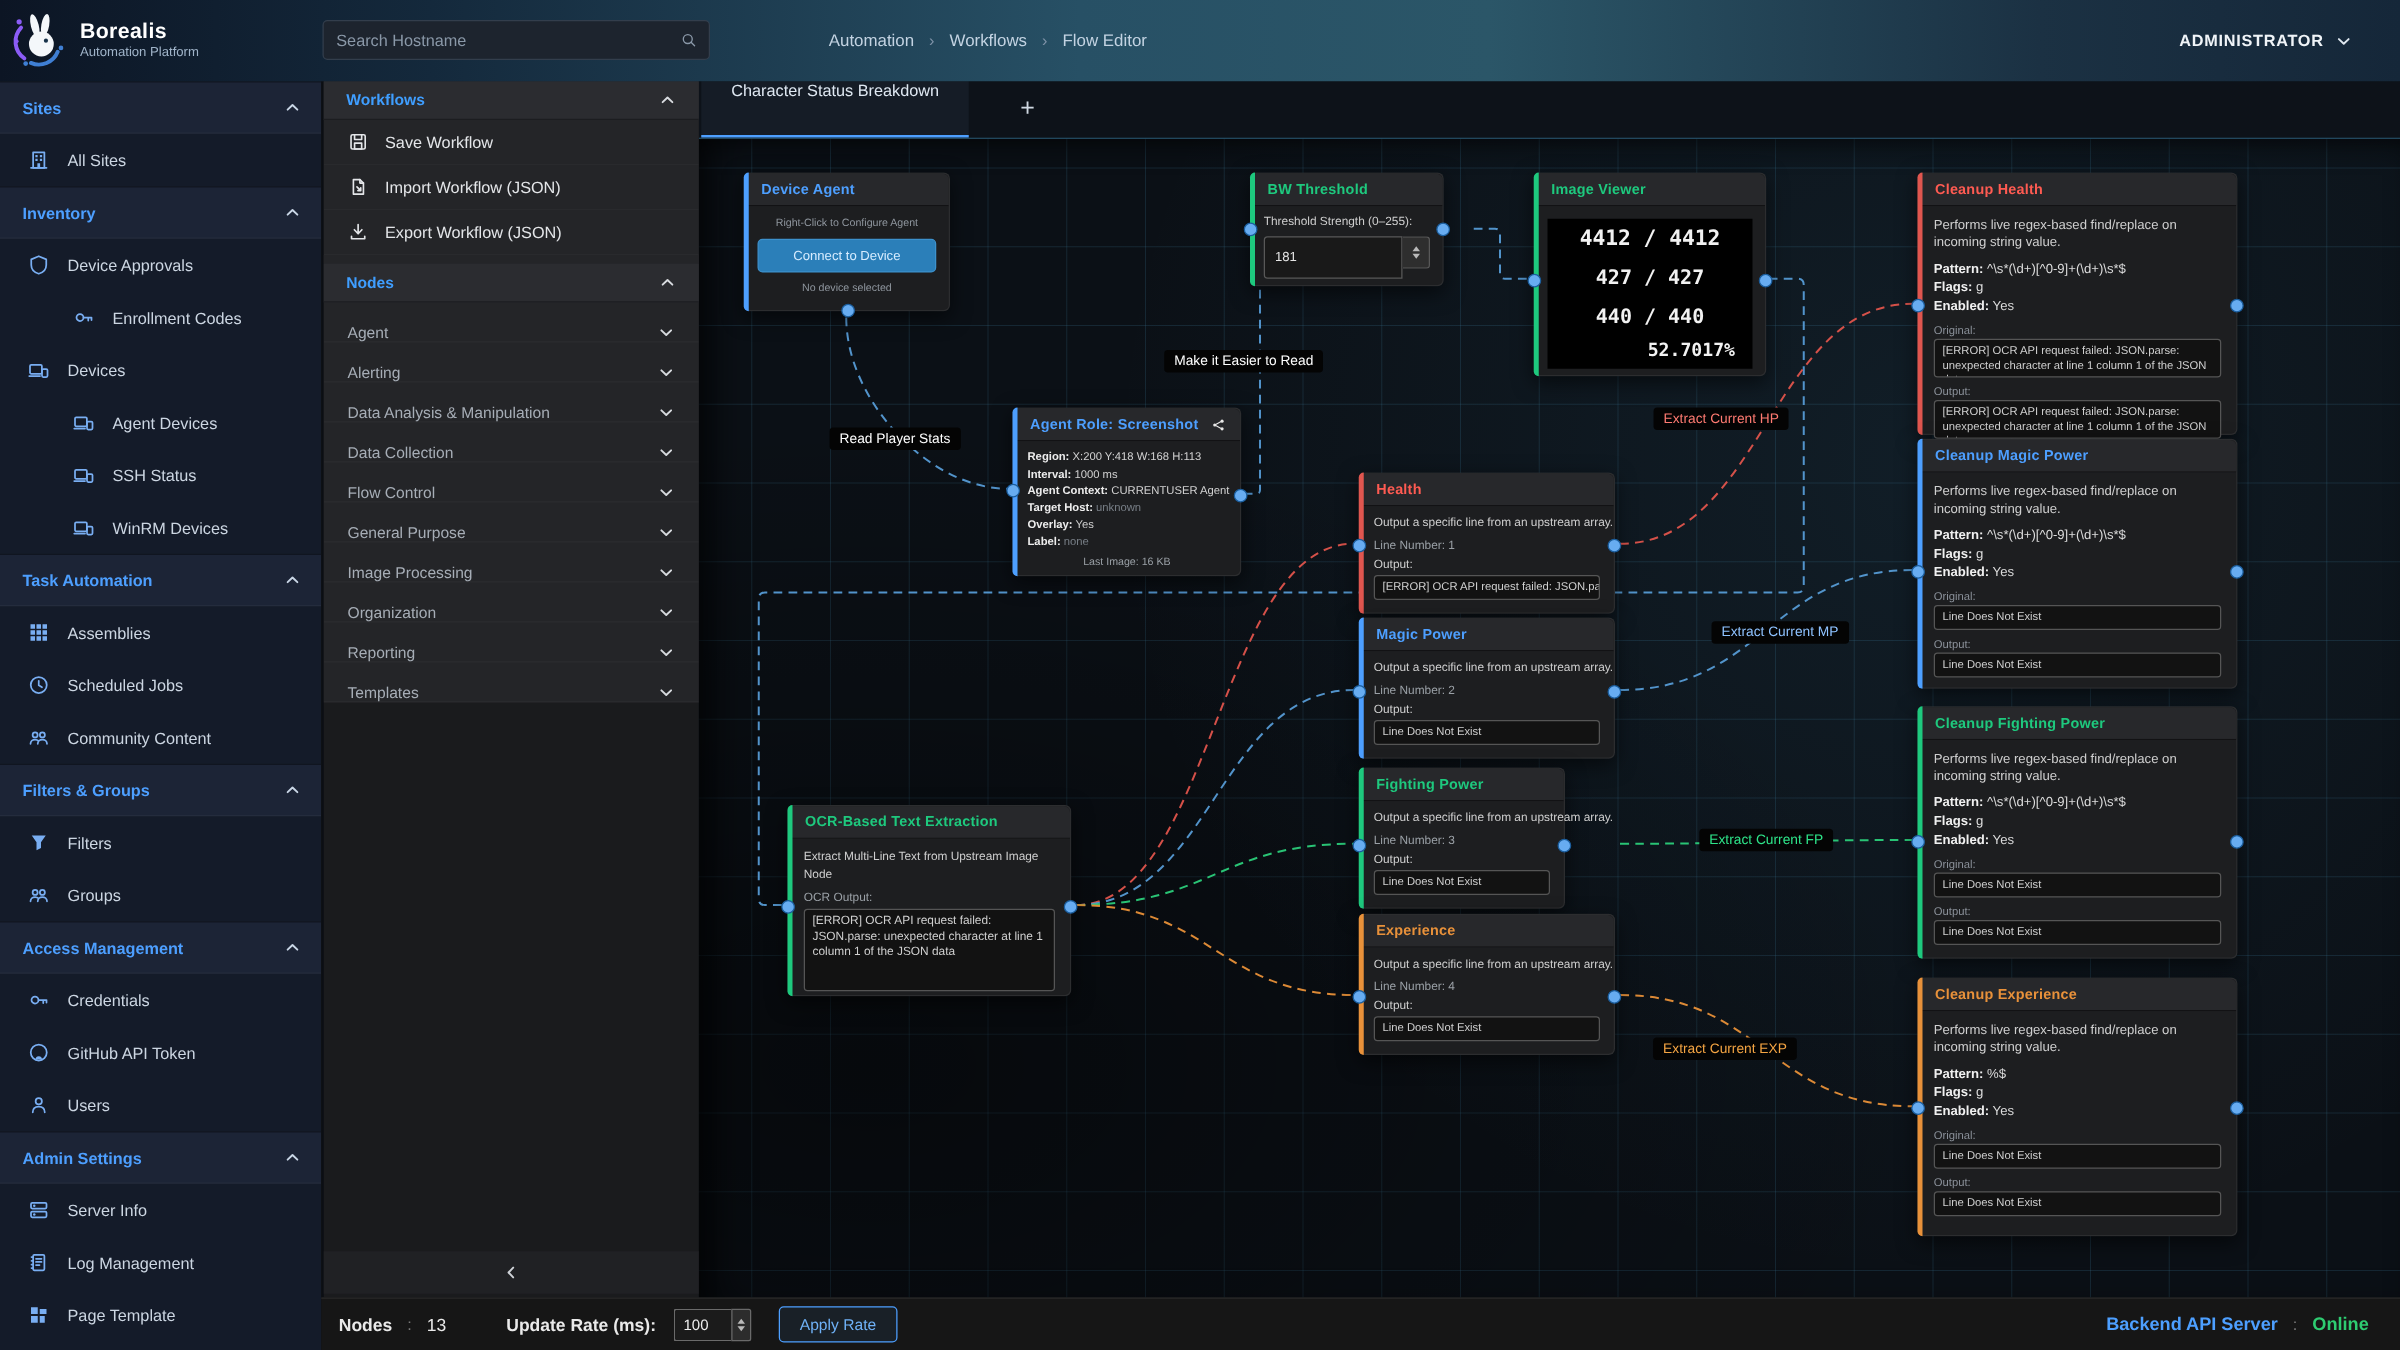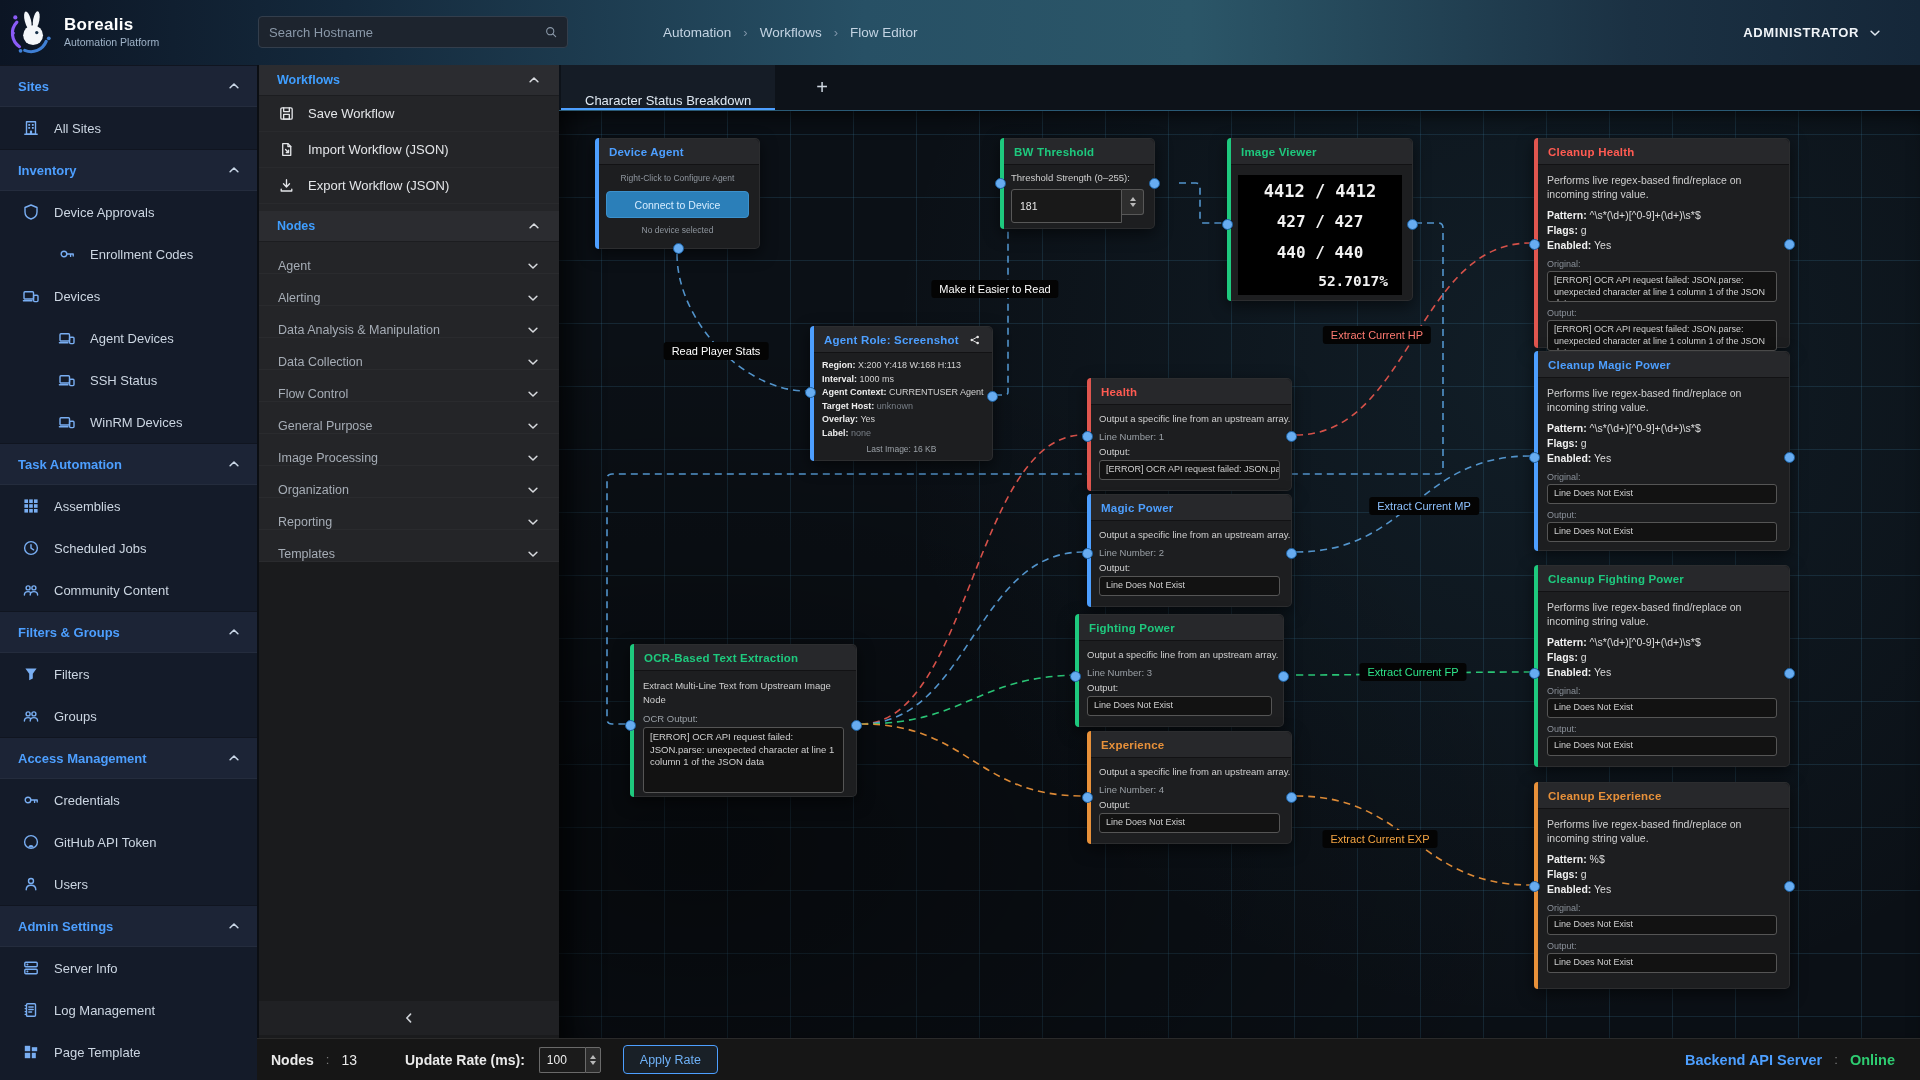--- a/index.html
+++ b/index.html
@@ -61,21 +61,21 @@
     padding:0 19px; cursor:pointer; border-bottom:1px solid rgba(255,255,255,.03); }
   .p2cat span { color:#a6adb6; font-size:12.5px; }
   .p2cat .icon { color:#d6d9dd; }
   .collapse-row { position:absolute; left:0; right:0; bottom:3px; height:34px; background:#202124;
     display:flex; align-items:center; justify-content:center; cursor:pointer; }
   .collapse-row .icon { color:#cfd3d8; }
 
   
   .tabbar { position:absolute; left:559px; top:65px; width:1361px; height:45px; background:#0d1219; z-index:30; }
   .tab { position:absolute; left:2px; top:0; height:45px; min-width:210px; padding:0 24px;
-    background:#151c26; border-bottom:2px solid #4d9fff; display:flex; align-items:flex-end; justify-content:center;
+    background:#151c26; border-bottom:2px solid #4d9fff; display:flex; align-items:flex-start; justify-content:center;
     cursor:pointer; }
   .tab span { color:#dfe8f2; font-size:13px; }
   .tab-add { position:absolute; left:240px; top:0; height:45px; width:46px; display:flex; align-items:center;
     justify-content:center; color:#cfd8e2; font-size:20px; cursor:pointer; }
 
   
   .canvas { position:absolute; left:559px; top:110px; width:1361px; height:928px; overflow:hidden;
     background-color:#0b1016; border-top:1px solid #2a5a75;
     background-image:
       radial-gradient(circle at 72% 28%, rgba(70,150,190,0.10), transparent 55%),
@@ -764,21 +764,21 @@
         </div>
       <div class="nbody" style="padding:7px 11px">
         <div class="desc">Output a specific line from an upstream array.</div>
         <div class="muted">Line Number: 2</div>
         <div class="lbl">Output:</div>
         <textarea class="tbox h1" readonly="" style="">Line Does Not Exist</textarea>
       </div>
       <span class="handle" style="left:-6px;top:53px"></span>
       <span class="handle" style="right:-6px;top:53px"></span>
     </div>
-    <div class="node stat a-green" style="left:516px;top:503px;width:209px;height:113px">
+    <div class="node stat a-green" style="left:528px;top:503px;width:165px;height:113px">
       <div class="nhead">
           <span class="ntitle t-green">Fighting Power</span>
         </div>
       <div class="nbody" style="padding:7px 11px">
         <div class="desc">Output a specific line from an upstream array.</div>
         <div class="muted">Line Number: 3</div>
         <div class="lbl">Output:</div>
         <textarea class="tbox h1" readonly="" style="">Line Does Not Exist</textarea>
       </div>
       <span class="handle" style="left:-6px;top:56px"></span>

